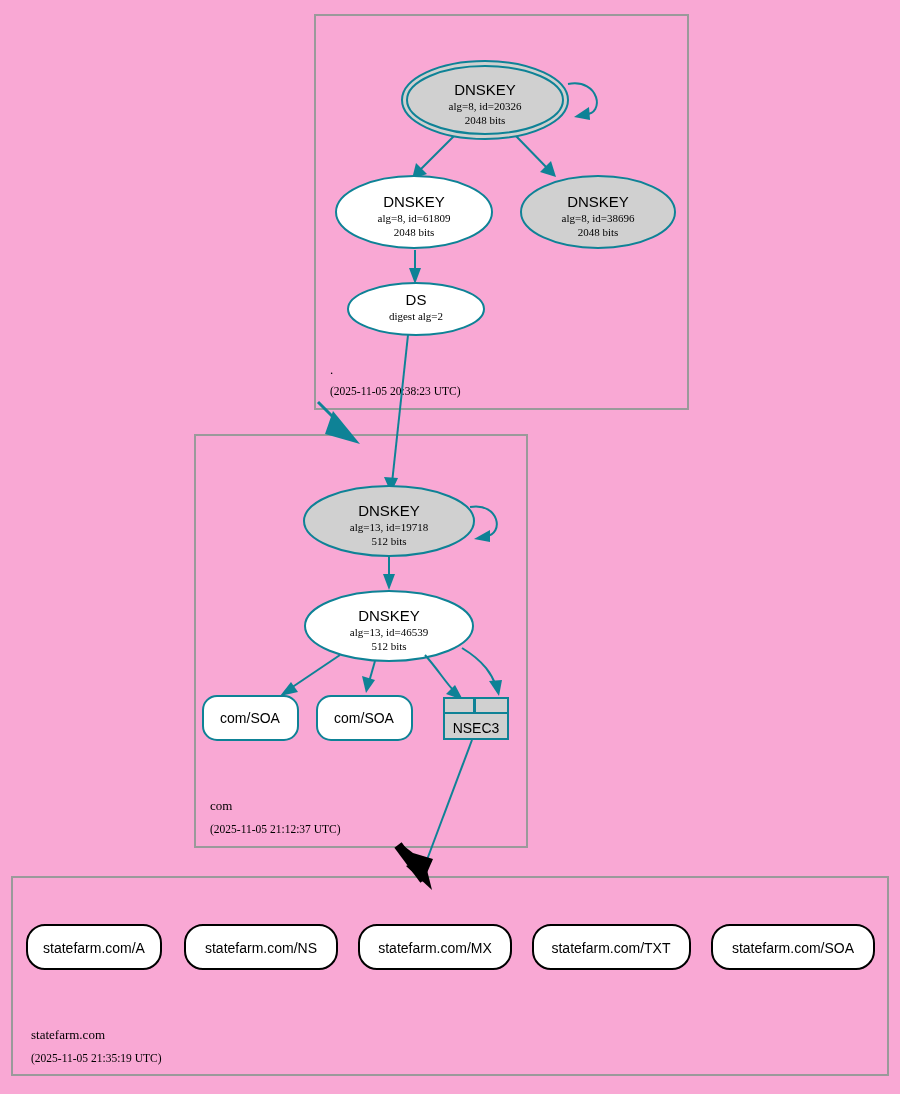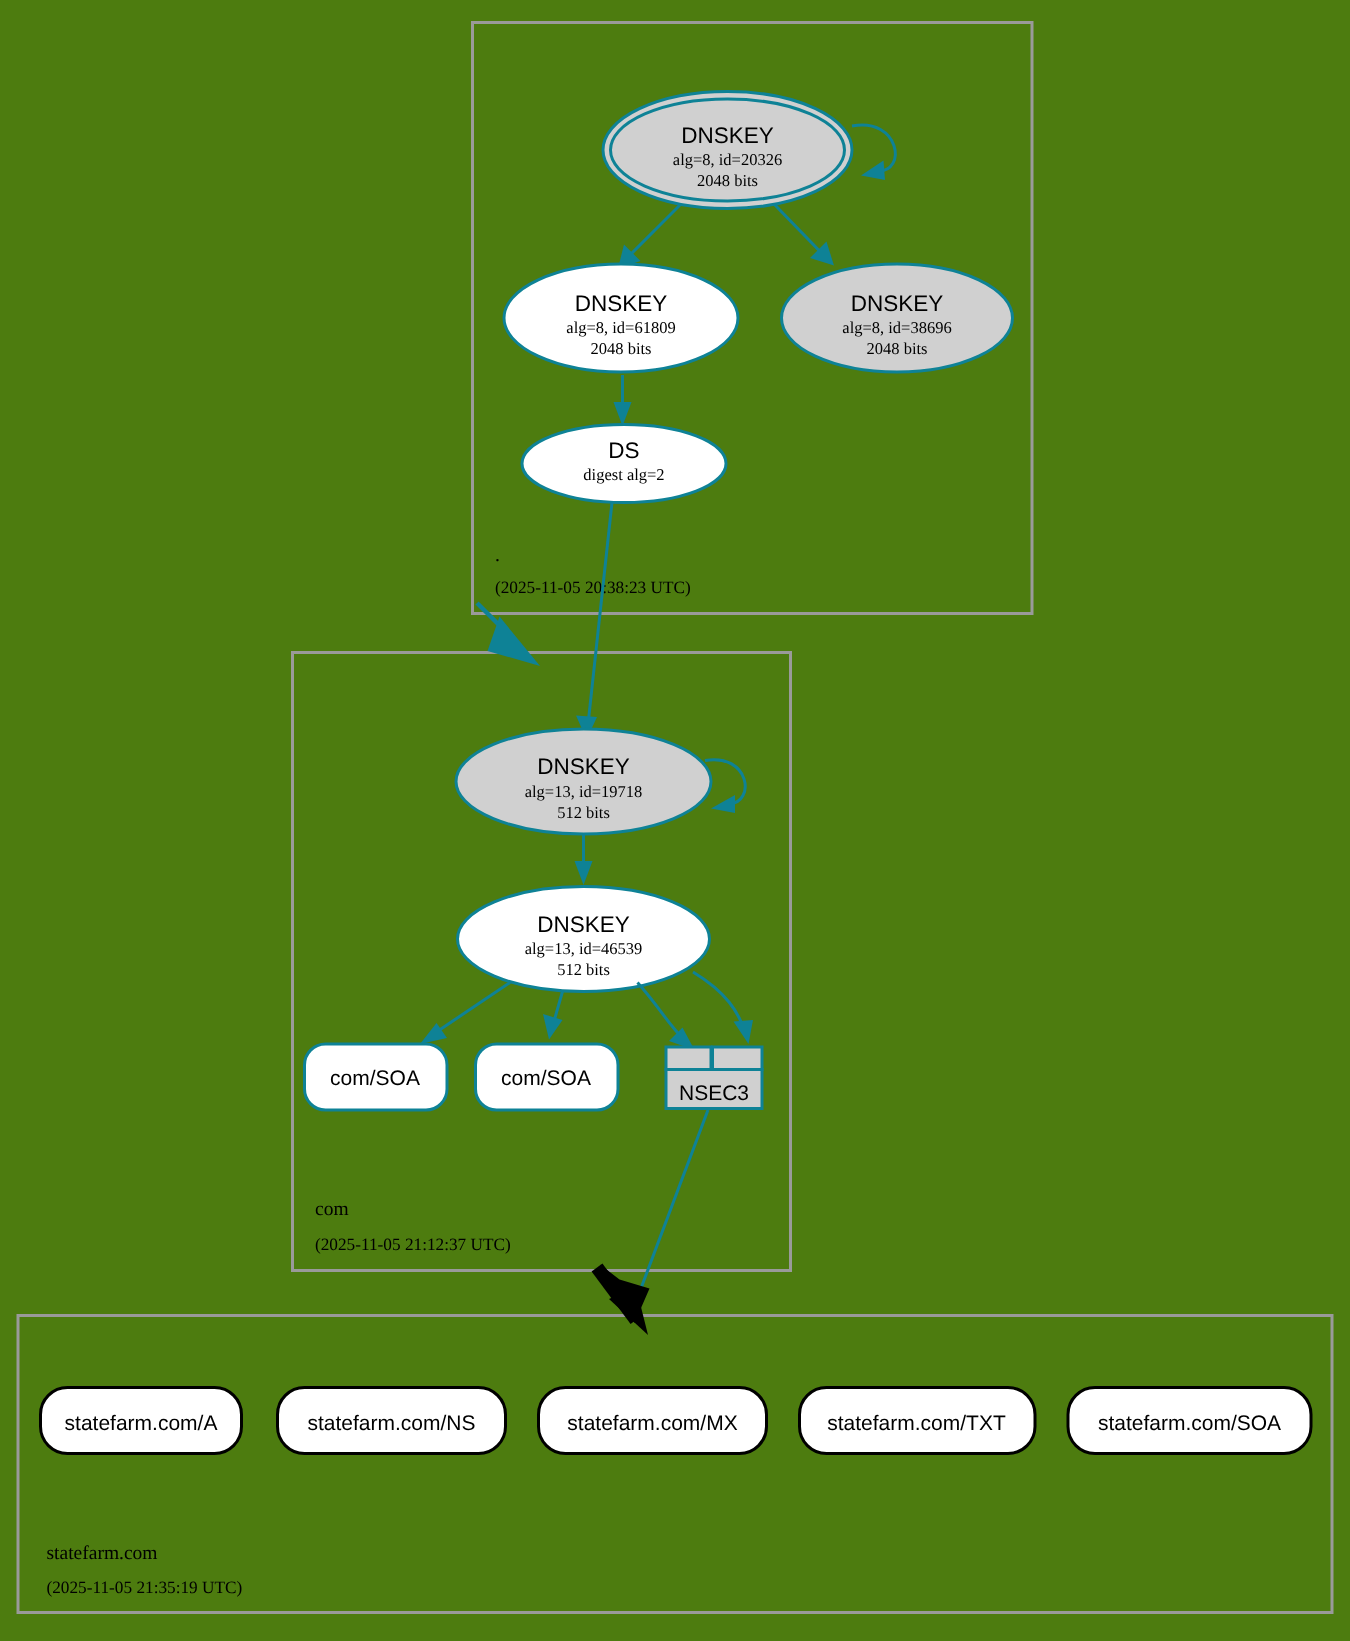--- a/index.html
+++ b/index.html
@@ -7,21 +7,21 @@
     padding: 0;
     background: #ffffff;
   }
   body {
     font-family: "Liberation Sans", sans-serif;
   }
   #canvas {
     position: relative;
     width: 900px;
     height: 1094px;
-    background: #4d7c0f;
+    background: #f9a8d4;
     overflow: hidden;
   }
   svg#graph {
     position: absolute;
     left: 0;
     top: 0;
     width: 900px;
     height: 1094px;
   }
   .zone-box {

